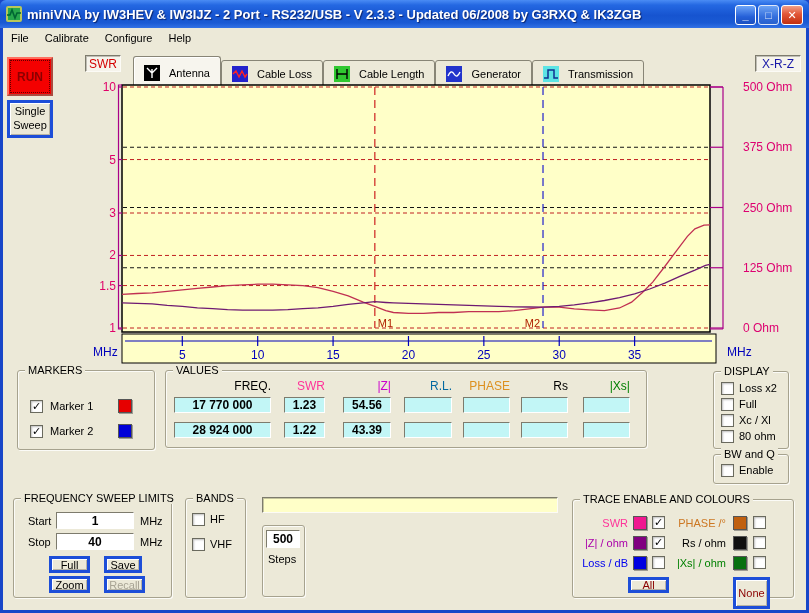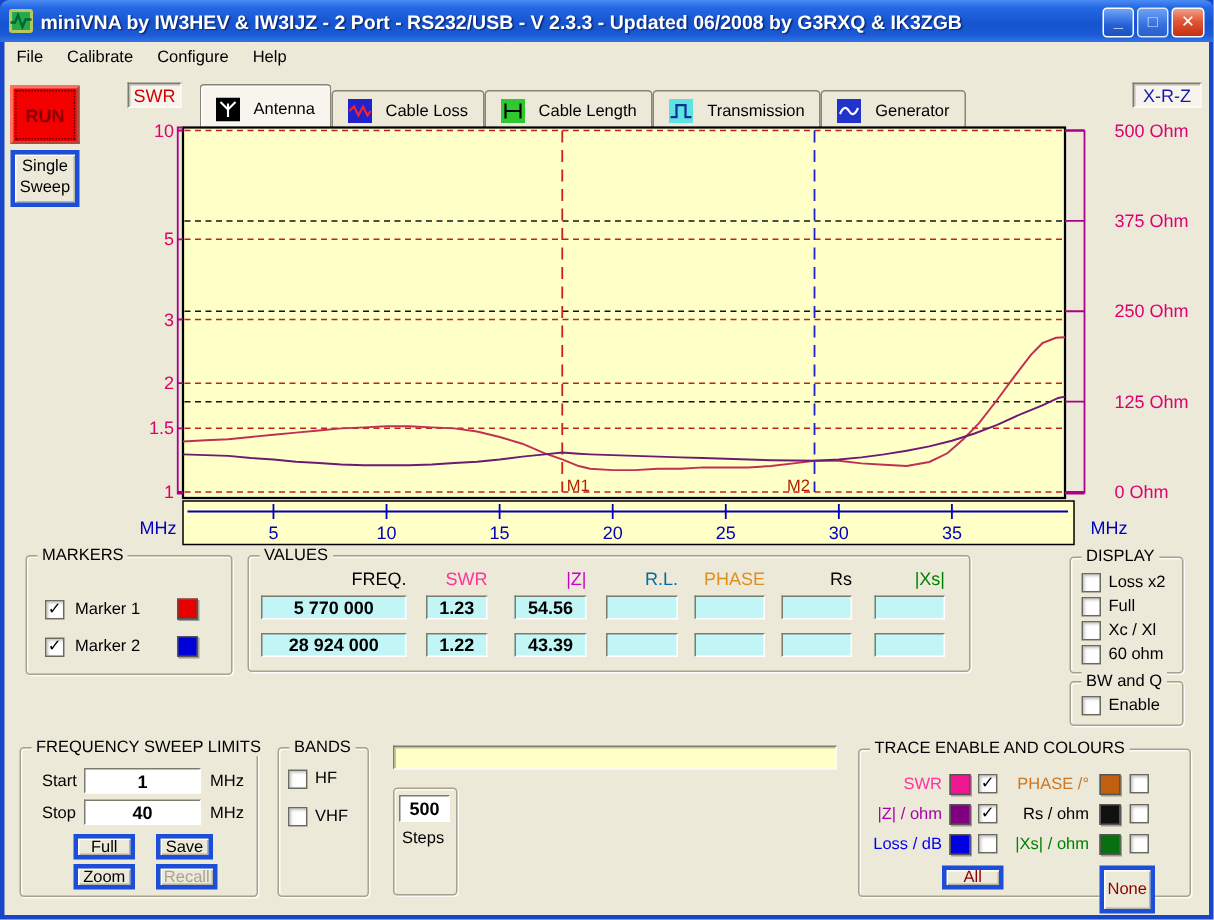--- a/index.html
+++ b/index.html
@@ -122,34 +122,34 @@
           <svg width="16" height="16">
               <rect width="16" height="16" fill="#30c830"></rect>
               <path d="M3 3 V13 M13 3 V13 M3 8 H13" stroke="#000" stroke-width="1.4" fill="none"></path>
             </svg>
         </span>
         <span>Cable Length</span>
       </div>
       <div class="tab">
         <span class="tab-icon">
           <svg width="16" height="16">
+              <rect width="16" height="16" fill="#2233cc"></rect>
+              <path d="M2 10 Q5 3 8 8 Q11 13 14 6" stroke="#fff" stroke-width="1.4" fill="none"></path>
+            </svg>
+        </span>
+        <span>Generator</span>
+      </div>
+      <div class="tab">
+        <span class="tab-icon">
+          <svg width="16" height="16">
               <rect width="16" height="16" fill="#5ce4e4"></rect>
               <path d="M1 12 H5 V4 H11 V12 H15" stroke="#103090" stroke-width="1.5" fill="none"></path>
             </svg>
         </span>
         <span>Transmission</span>
-      </div>
-      <div class="tab">
-        <span class="tab-icon">
-          <svg width="16" height="16">
-              <rect width="16" height="16" fill="#2233cc"></rect>
-              <path d="M2 10 Q5 3 8 8 Q11 13 14 6" stroke="#fff" stroke-width="1.4" fill="none"></path>
-            </svg>
-        </span>
-        <span>Generator</span>
       </div>
     </div>
 
     <div class="xrz-box sunken">X-R-Z</div>
 
     <div id="chart-wrap">
       <svg id="chart-svg" width="720" height="292">
           <rect x="37" y="7" width="588" height="247" fill="#ffffc8" stroke="#000" stroke-width="1.5"></rect>
           <rect x="37" y="256" width="594" height="29" fill="#ffffc8" stroke="#000" stroke-width="1"></rect>
           <line x1="38" y1="9" x2="624" y2="9" stroke="#c02020" stroke-width="1" stroke-dasharray="4 3"></line>
@@ -224,21 +224,21 @@
     <div class="groupbox" style="left:162px;top:322px;width:482px;height:78px;">
       <span class="gb-legend">VALUES</span>
       <span class="col-head" style="left: 8px; top: 8px; width: 97px; color: rgb(0, 0, 0);">FREQ.</span>
       <span class="col-head" style="left: 118px; top: 8px; width: 41px; color: rgb(255, 51, 153);">SWR</span>
       <span class="col-head" style="left: 177px; top: 8px; width: 48px; color: rgb(204, 0, 204);">|Z|</span>
       <span class="col-head" style="left: 238px; top: 8px; width: 48px; color: #0369a1;">R.L.</span>
       <span class="col-head" style="left: 297px; top: 8px; width: 47px; color: rgb(221, 144, 32);">PHASE</span>
       <span class="col-head" style="left: 355px; top: 8px; width: 47px; color: rgb(0, 0, 0);">Rs</span>
       <span class="col-head" style="left: 417px; top: 8px; width: 47px; color: rgb(0, 128, 0);">|Xs|</span>
 
-      <div class="val-field" style="left:8px;top:26px;width:97px;">5 770 000</div>
+      <div class="val-field" style="left:8px;top:26px;width:97px;">17 770 000</div>
       <div class="val-field" style="left:118px;top:26px;width:41px;">1.23</div>
       <div class="val-field" style="left:177px;top:26px;width:48px;">54.56</div>
       <div class="val-field" style="left:238px;top:26px;width:48px;"></div>
       <div class="val-field" style="left:297px;top:26px;width:47px;"></div>
       <div class="val-field" style="left:355px;top:26px;width:47px;"></div>
       <div class="val-field" style="left:417px;top:26px;width:47px;"></div>
 
       <div class="val-field" style="left:8px;top:51px;width:97px;">28 924 000</div>
       <div class="val-field" style="left:118px;top:51px;width:41px;">1.22</div>
       <div class="val-field" style="left:177px;top:51px;width:48px;">43.39</div>
@@ -250,21 +250,21 @@
 
     <div class="groupbox" style="left:710px;top:323px;width:76px;height:78px;">
       <span class="gb-legend">DISPLAY</span>
       <span class="cb" style="left:7px;top:10px;"></span>
       <span class="cb-label" style="left:25px;top:10px;">Loss x2</span>
       <span class="cb" style="left:7px;top:26px;"></span>
       <span class="cb-label" style="left:25px;top:26px;">Full</span>
       <span class="cb" style="left:7px;top:42px;"></span>
       <span class="cb-label" style="left:25px;top:42px;">Xc / Xl</span>
       <span class="cb" style="left:7px;top:58px;"></span>
-      <span class="cb-label" style="left:25px;top:58px;">60 ohm</span>
+      <span class="cb-label" style="left:25px;top:58px;">80 ohm</span>
     </div>
 
     <div class="groupbox" style="left:710px;top:406px;width:76px;height:30px;">
       <span class="gb-legend">BW and Q</span>
       <span class="cb" style="left:7px;top:9px;"></span>
       <span class="cb-label" style="left:25px;top:9px;">Enable</span>
     </div>
 
     <div class="groupbox" style="left:10px;top:450px;width:159px;height:100px;">
       <span class="gb-legend">FREQUENCY SWEEP LIMITS</span>

